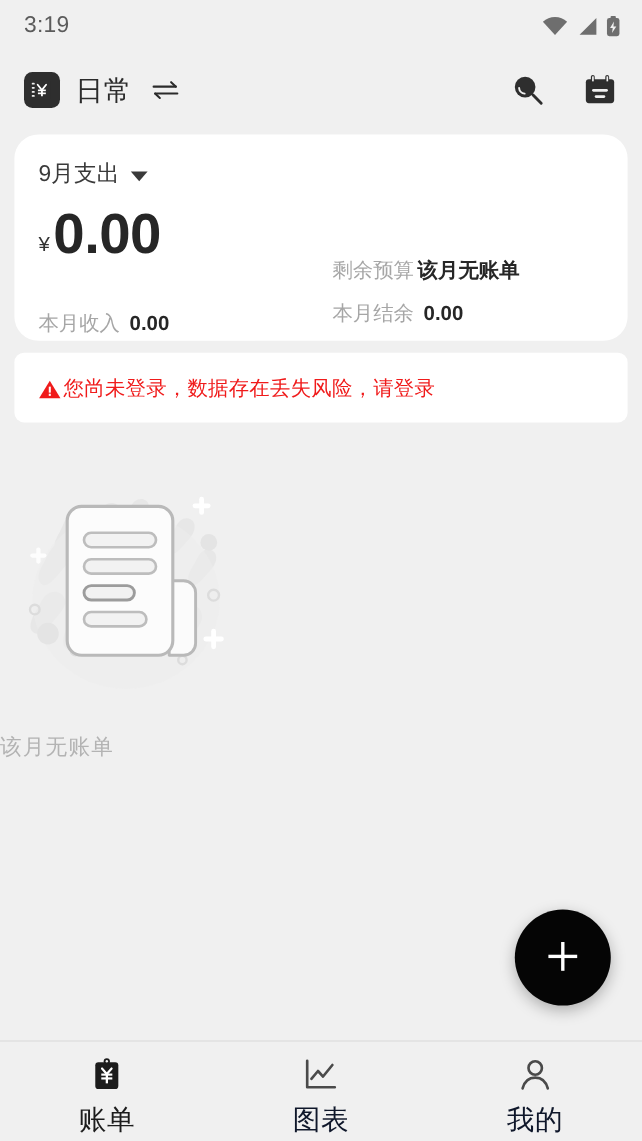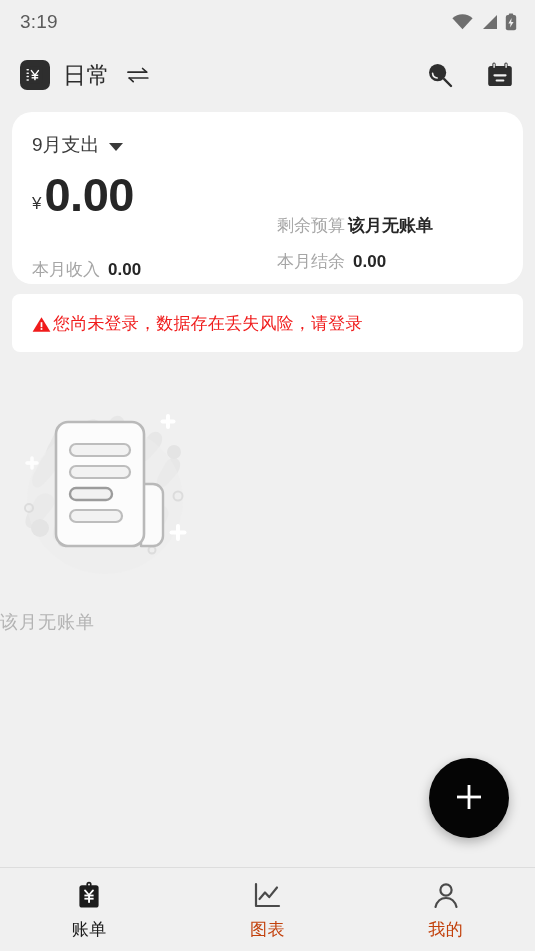--- a/index.html
+++ b/index.html
@@ -254,23 +254,23 @@
     flex: 1 1 0;
     display: flex;
     flex-direction: column;
     align-items: center;
     gap: 7px;
     cursor: pointer;
     background: none;
     border: none;
   }
   .nav-icon { height: 30px; display: flex; align-items: center; justify-content: center; }
-  .nav-label { font-size: 17px; letter-spacing: 0.5px; }
+  .nav-label { font-size: 23px; letter-spacing: 0.5px; }
   .nav-item.active .nav-label { color: #1c1c1c; }
-  .nav-item.inactive .nav-label { color: #c2410c; }
+  .nav-item.inactive .nav-label { color: #0f172a; }
 </style>
 </head>
 <body>
 
 <div class="phone">
 
   <div class="status-bar">
     <span class="status-time">3:19</span>
     <div class="status-icons">
       <span>

